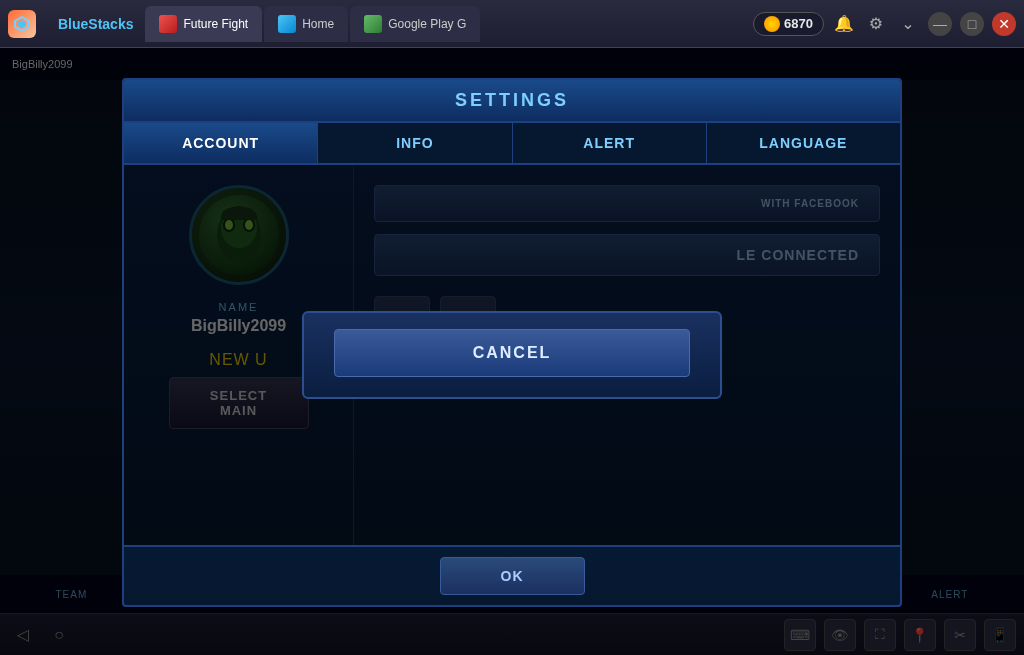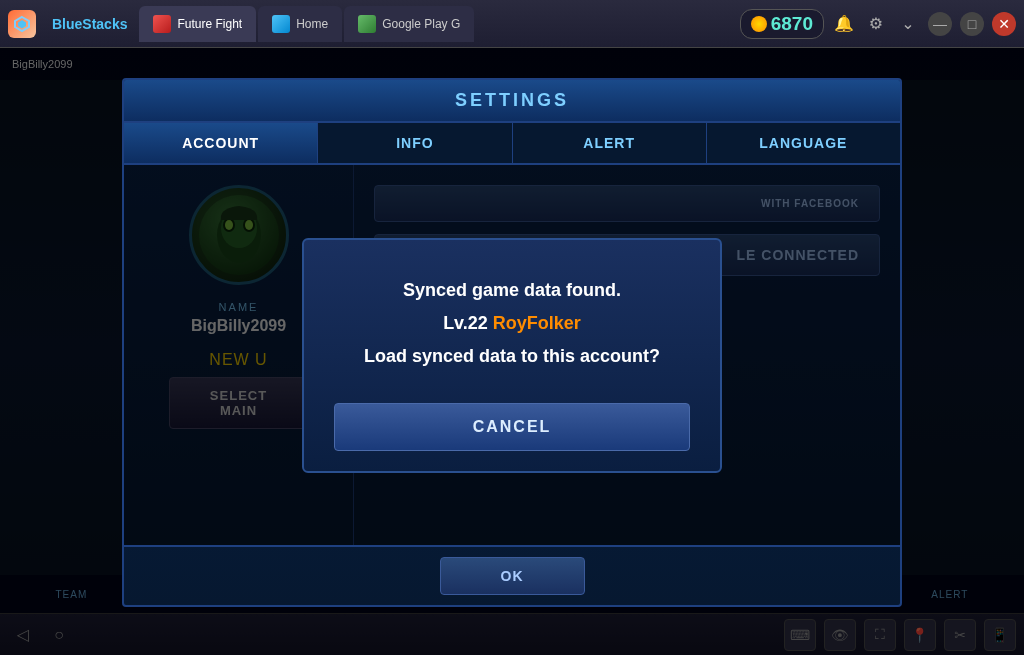--- a/index.html
+++ b/index.html
@@ -18,21 +18,21 @@
       background: linear-gradient(180deg, #2a2a3e 0%, #1e1e32 100%);
       display: flex;
       align-items: center;
       padding: 0 8px;
       border-bottom: 1px solid #444;
       position: relative;
     }
     .titlebar-logo {
       display: flex;
       align-items: center;
-      gap: 16px;
+      gap: 22px;
       margin-right: 12px;
     }
     .bs-logo {
       width: 28px;
       height: 28px;
       background: linear-gradient(135deg, #ff6b35, #f7c59f);
       border-radius: 6px;
       display: flex;
       align-items: center;
       justify-content: center;
@@ -86,22 +86,22 @@
       border-radius: 12px;
       padding: 3px 10px;
     }
     .coin-icon {
       width: 16px;
       height: 16px;
       background: radial-gradient(circle, #ffd700, #ff8c00);
       border-radius: 50%;
     }
     .coin-amount {
-      color: #5eead4;
-      font-size: 19px;
+      color: #e5e5e5;
+      font-size: 13px;
       font-weight: bold;
     }
     .win-btn {
       width: 24px;
       height: 24px;
       border-radius: 50%;
       display: flex;
       align-items: center;
       justify-content: center;
       font-size: 14px;
@@ -594,27 +594,20 @@
           <button class="fb-btn">WITH FACEBOOK</button>
           <button class="connected-btn">LE CONNECTED</button>
           <div class="icon-row">
             <div class="icon-btn">🏅</div>
             <div class="icon-btn">⏳</div>
           </div>
         </div>
 
         <div class="dialog-overlay">
           <div class="dialog-box">
-            <div class="dialog-body">
-              <div class="dialog-msg1">Synced game data found.</div>
-              <div class="dialog-msg2">
-                <span class="dialog-level">Lv.22 </span><span class="dialog-username">RoyFolker</span>
-              </div>
-              <div class="dialog-msg3">Load synced data to this account?</div>
-            </div>
             <div class="dialog-buttons">
               <button class="dialog-cancel-btn">CANCEL</button>
             </div>
           </div>
         </div>
       </div>
 
       <div class="ok-btn-area">
         <button class="ok-btn">OK</button>
       </div>

